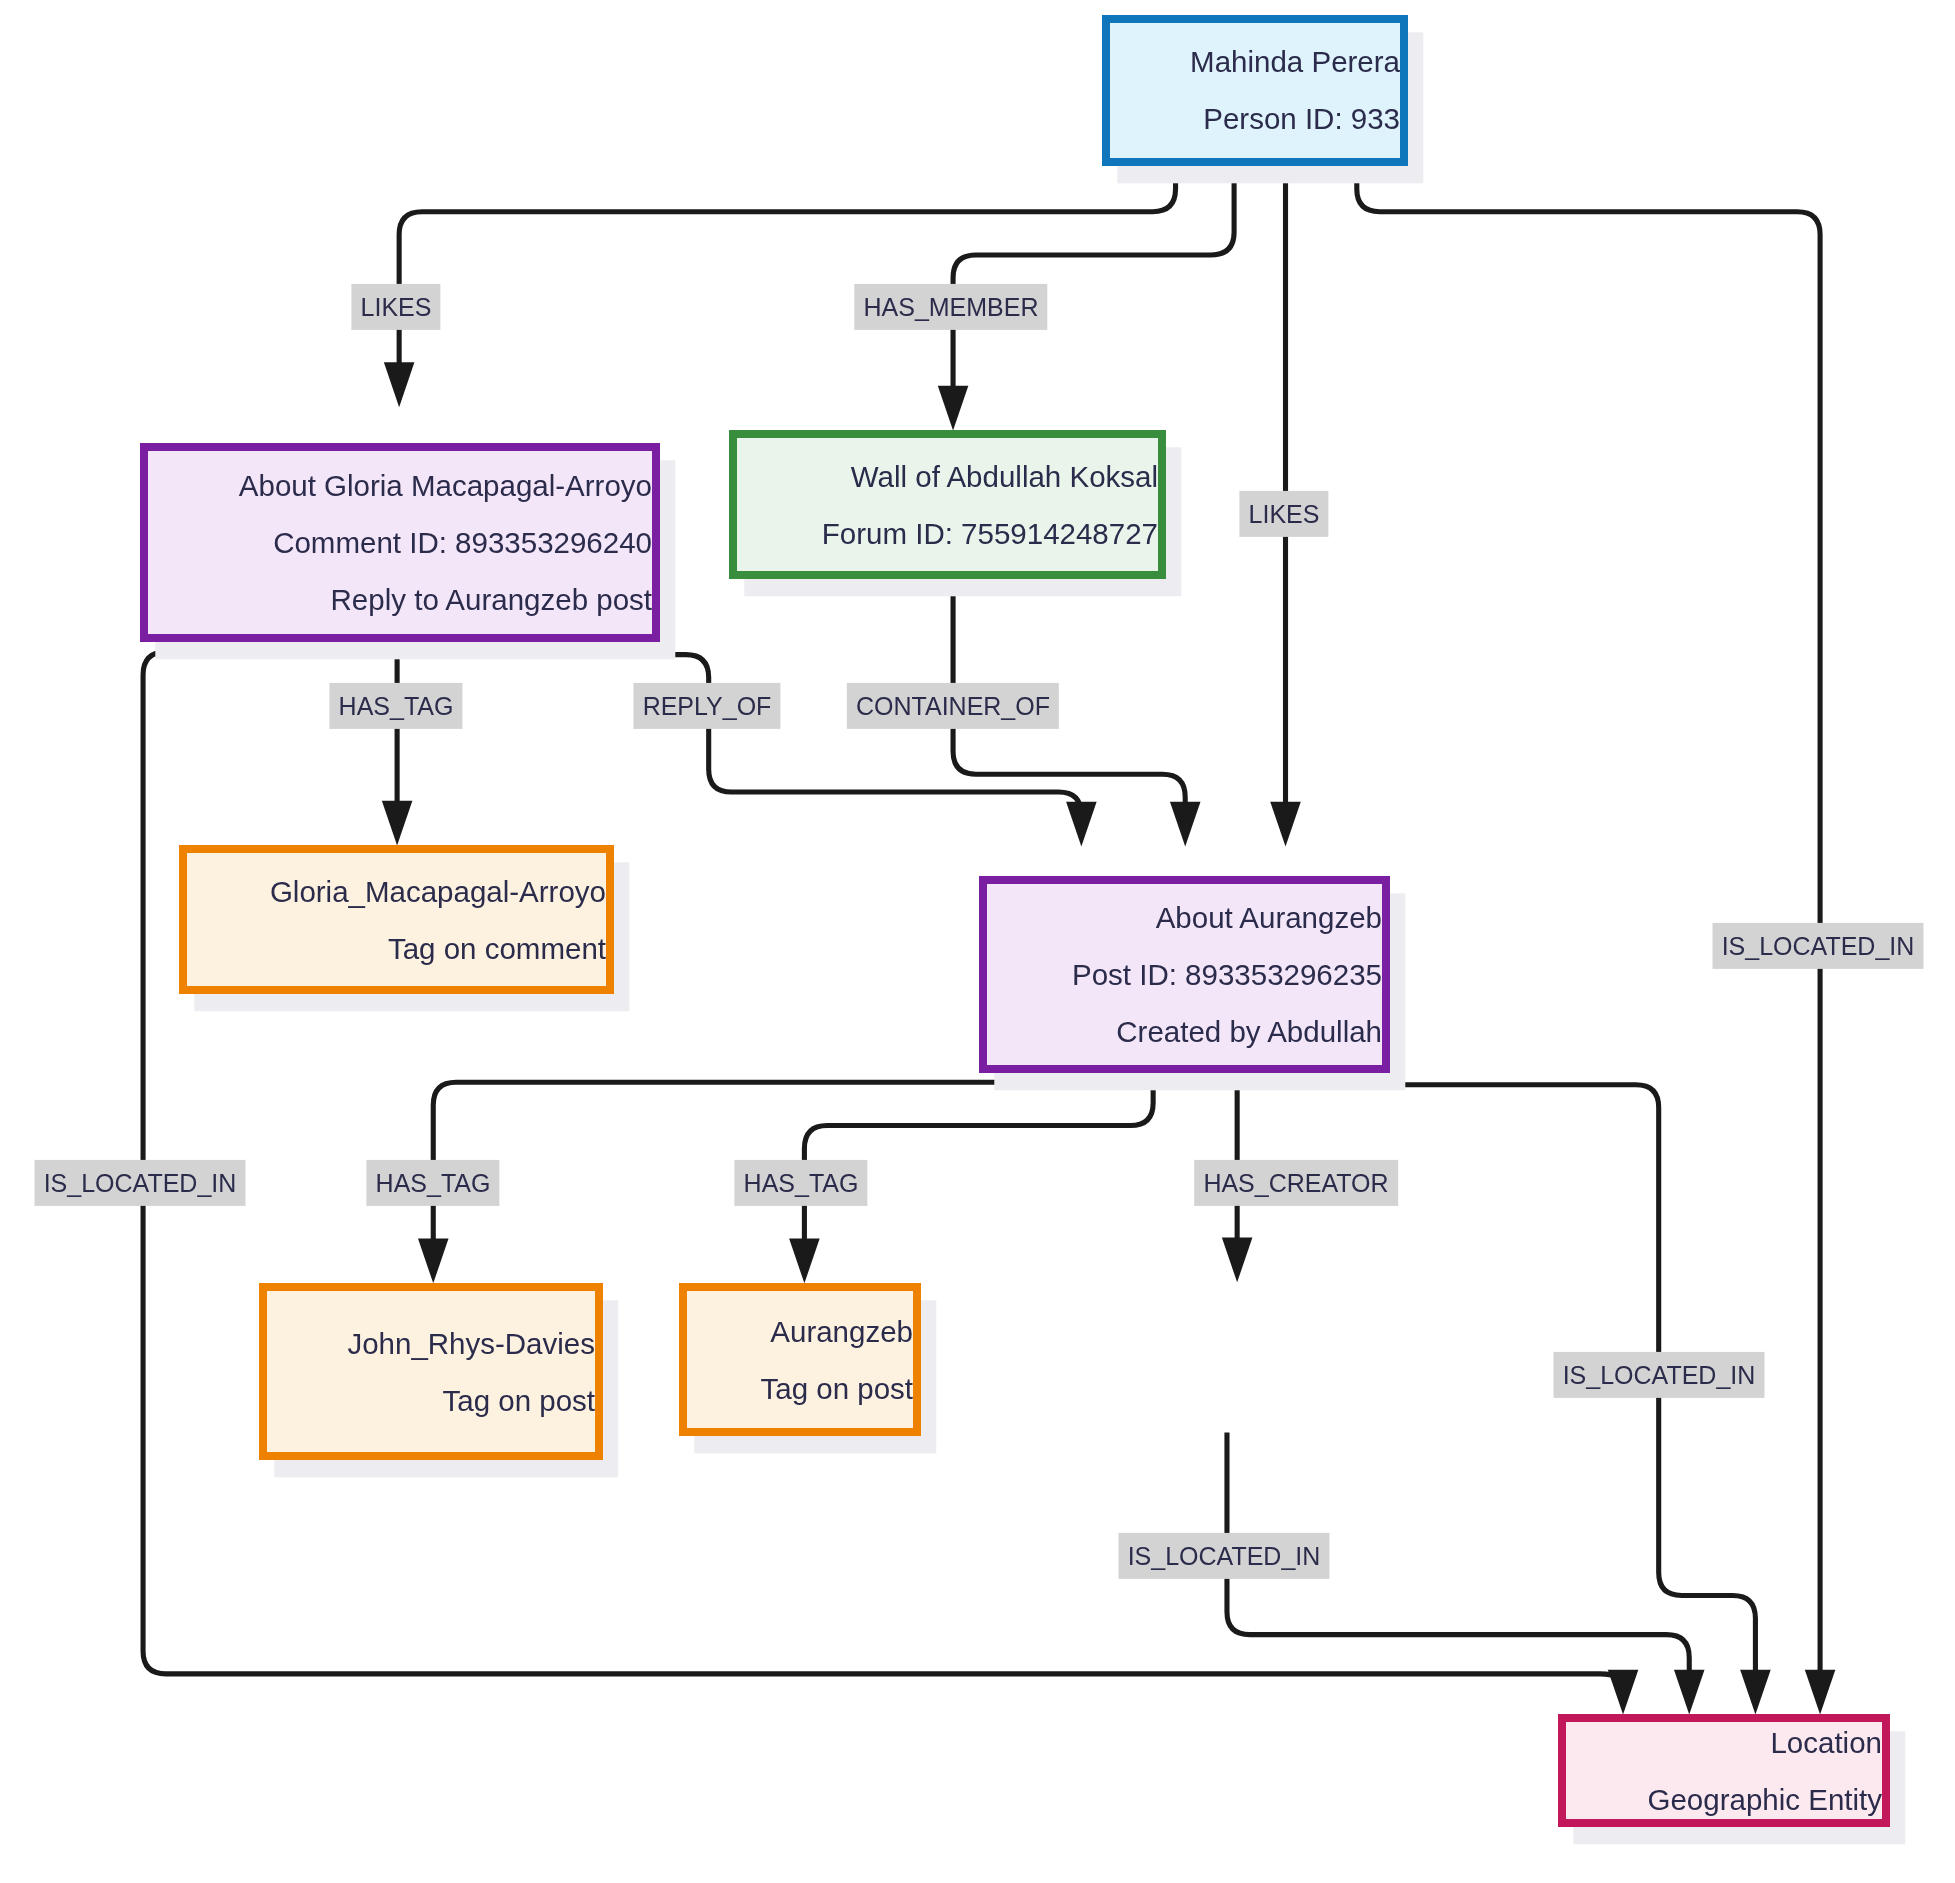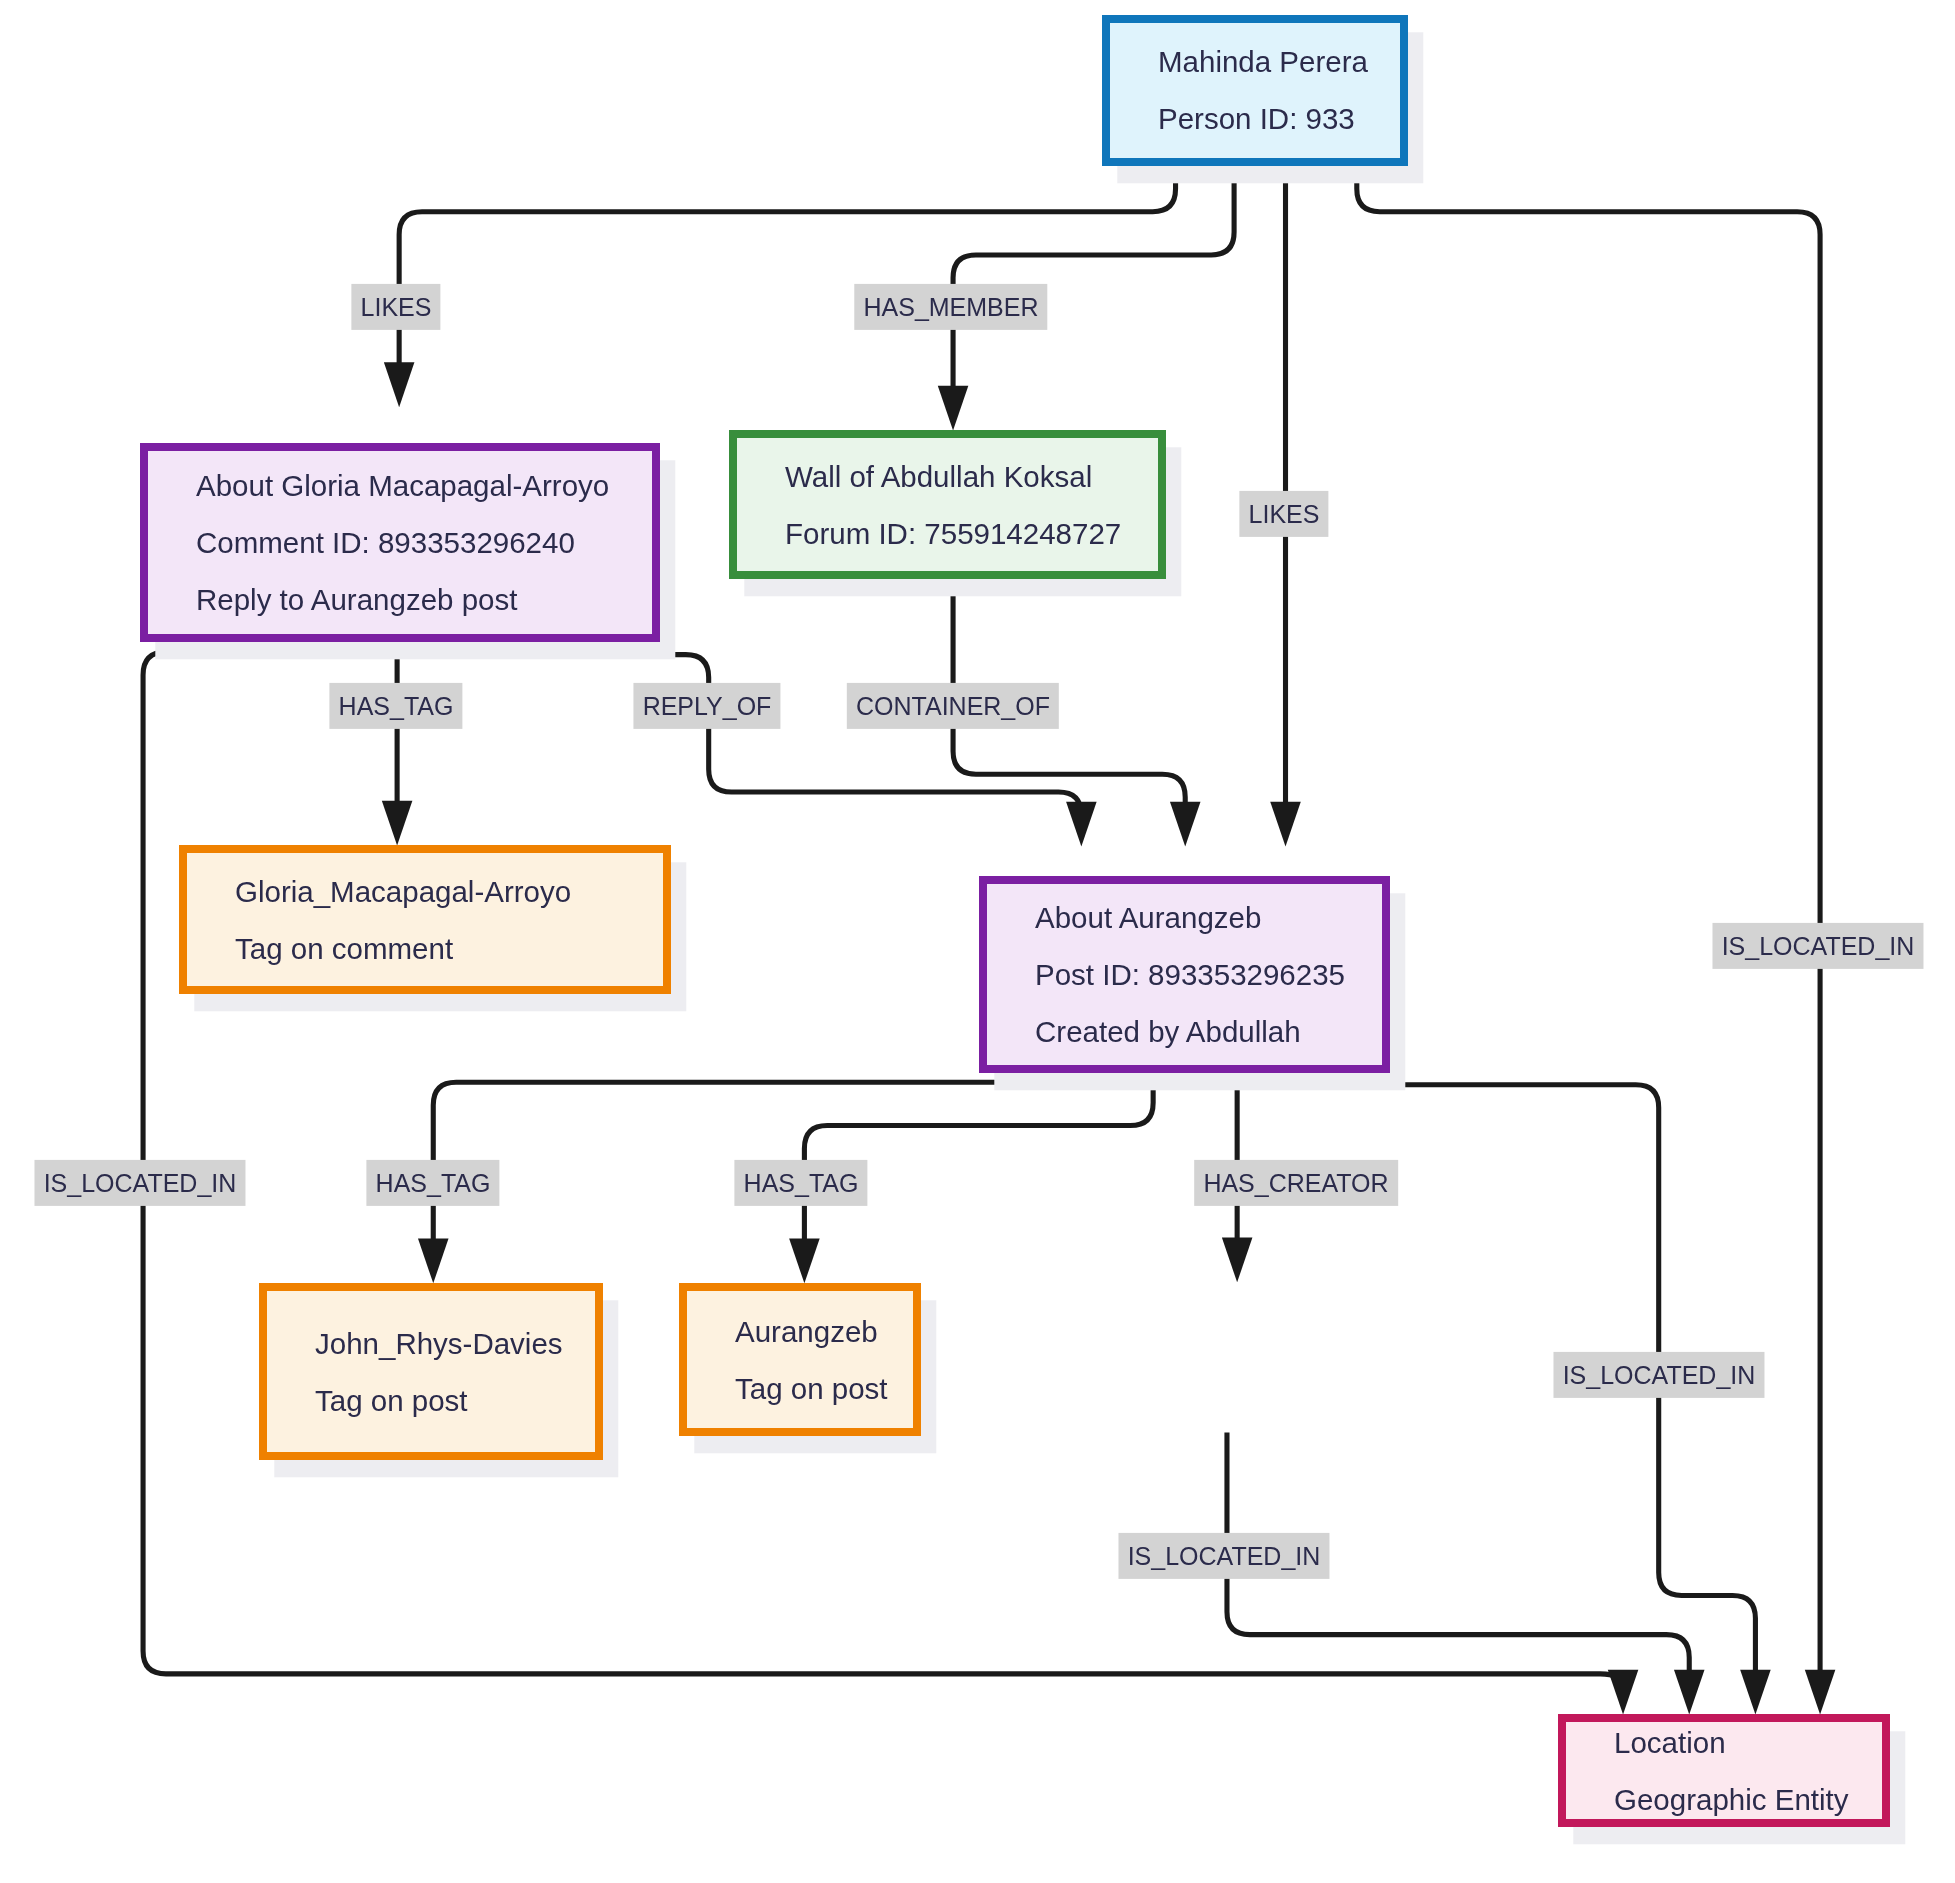--- a/index.html
+++ b/index.html
@@ -5,21 +5,21 @@
   html,body{margin:0;padding:0;background:#ffffff;}
   .stage{
     position:relative;width:1955px;height:1884px;overflow:hidden;
     font-family:"Liberation Sans",sans-serif;color:var(--text-color,#2b2b4b);
   }
   .edges-svg{position:absolute;left:0;top:0;width:1955px;height:1884px;}
   .edgePath{fill:none;stroke:var(--edge-color,#1a1a1a);stroke-width:10;}
   .arrow{fill:var(--edge-color,#1a1a1a);stroke:none;}
   .node{
     position:absolute;box-sizing:border-box;
-    display:flex;flex-direction:column;justify-content:center;align-items:flex-start;
+    display:flex;flex-direction:column;justify-content:center;align-items:flex-end;
     text-align:center;font-size:29.5px;line-height:57px;white-space:nowrap;
     border:8.1px solid #000;
     box-shadow:15.3px 17.3px 0 0 var(--shadow,#ededf1);
     padding-left:48px;
   }
   .node-person  {background:var(--person-fill,#dff3fc);  border-color:var(--person-border,#0f76bb);}
   .node-message {background:var(--message-fill,#f3e6f8); border-color:var(--message-border,#7b1fa2);}
   .node-forum   {background:var(--forum-fill,#e9f5ea);   border-color:var(--forum-border,#388e3c);}
   .node-tag     {background:var(--tag-fill,#fdf2e0);     border-color:var(--tag-border,#ef8100);}
   .node-location{background:var(--location-fill,#fce8ef);border-color:var(--location-border,#c2185b);}
@@ -87,21 +87,21 @@
     <div class="nline">About Gloria Macapagal-Arroyo</div>
     <div class="nline">Comment ID: 893353296240</div>
     <div class="nline">Reply to Aurangzeb post</div>
   </div>
 
   <div class="node node-forum" style="left:729px;top:430px;width:437px;height:149px;">
     <div class="nline">Wall of Abdullah Koksal</div>
     <div class="nline">Forum ID: 755914248727</div>
   </div>
 
-  <div class="node node-tag" style="left:179px;top:845px;width:492px;height:149px;">
+  <div class="node node-tag" style="left:179px;top:845px;width:435px;height:149px;">
     <div class="nline">Gloria_Macapagal-Arroyo</div>
     <div class="nline">Tag on comment</div>
   </div>
 
   <div class="node node-message" style="left:979px;top:846px;width:411px;height:197px;margin-top:30px;">
     <div class="nline">About Aurangzeb</div>
     <div class="nline">Post ID: 893353296235</div>
     <div class="nline">Created by Abdullah</div>
   </div>
 

